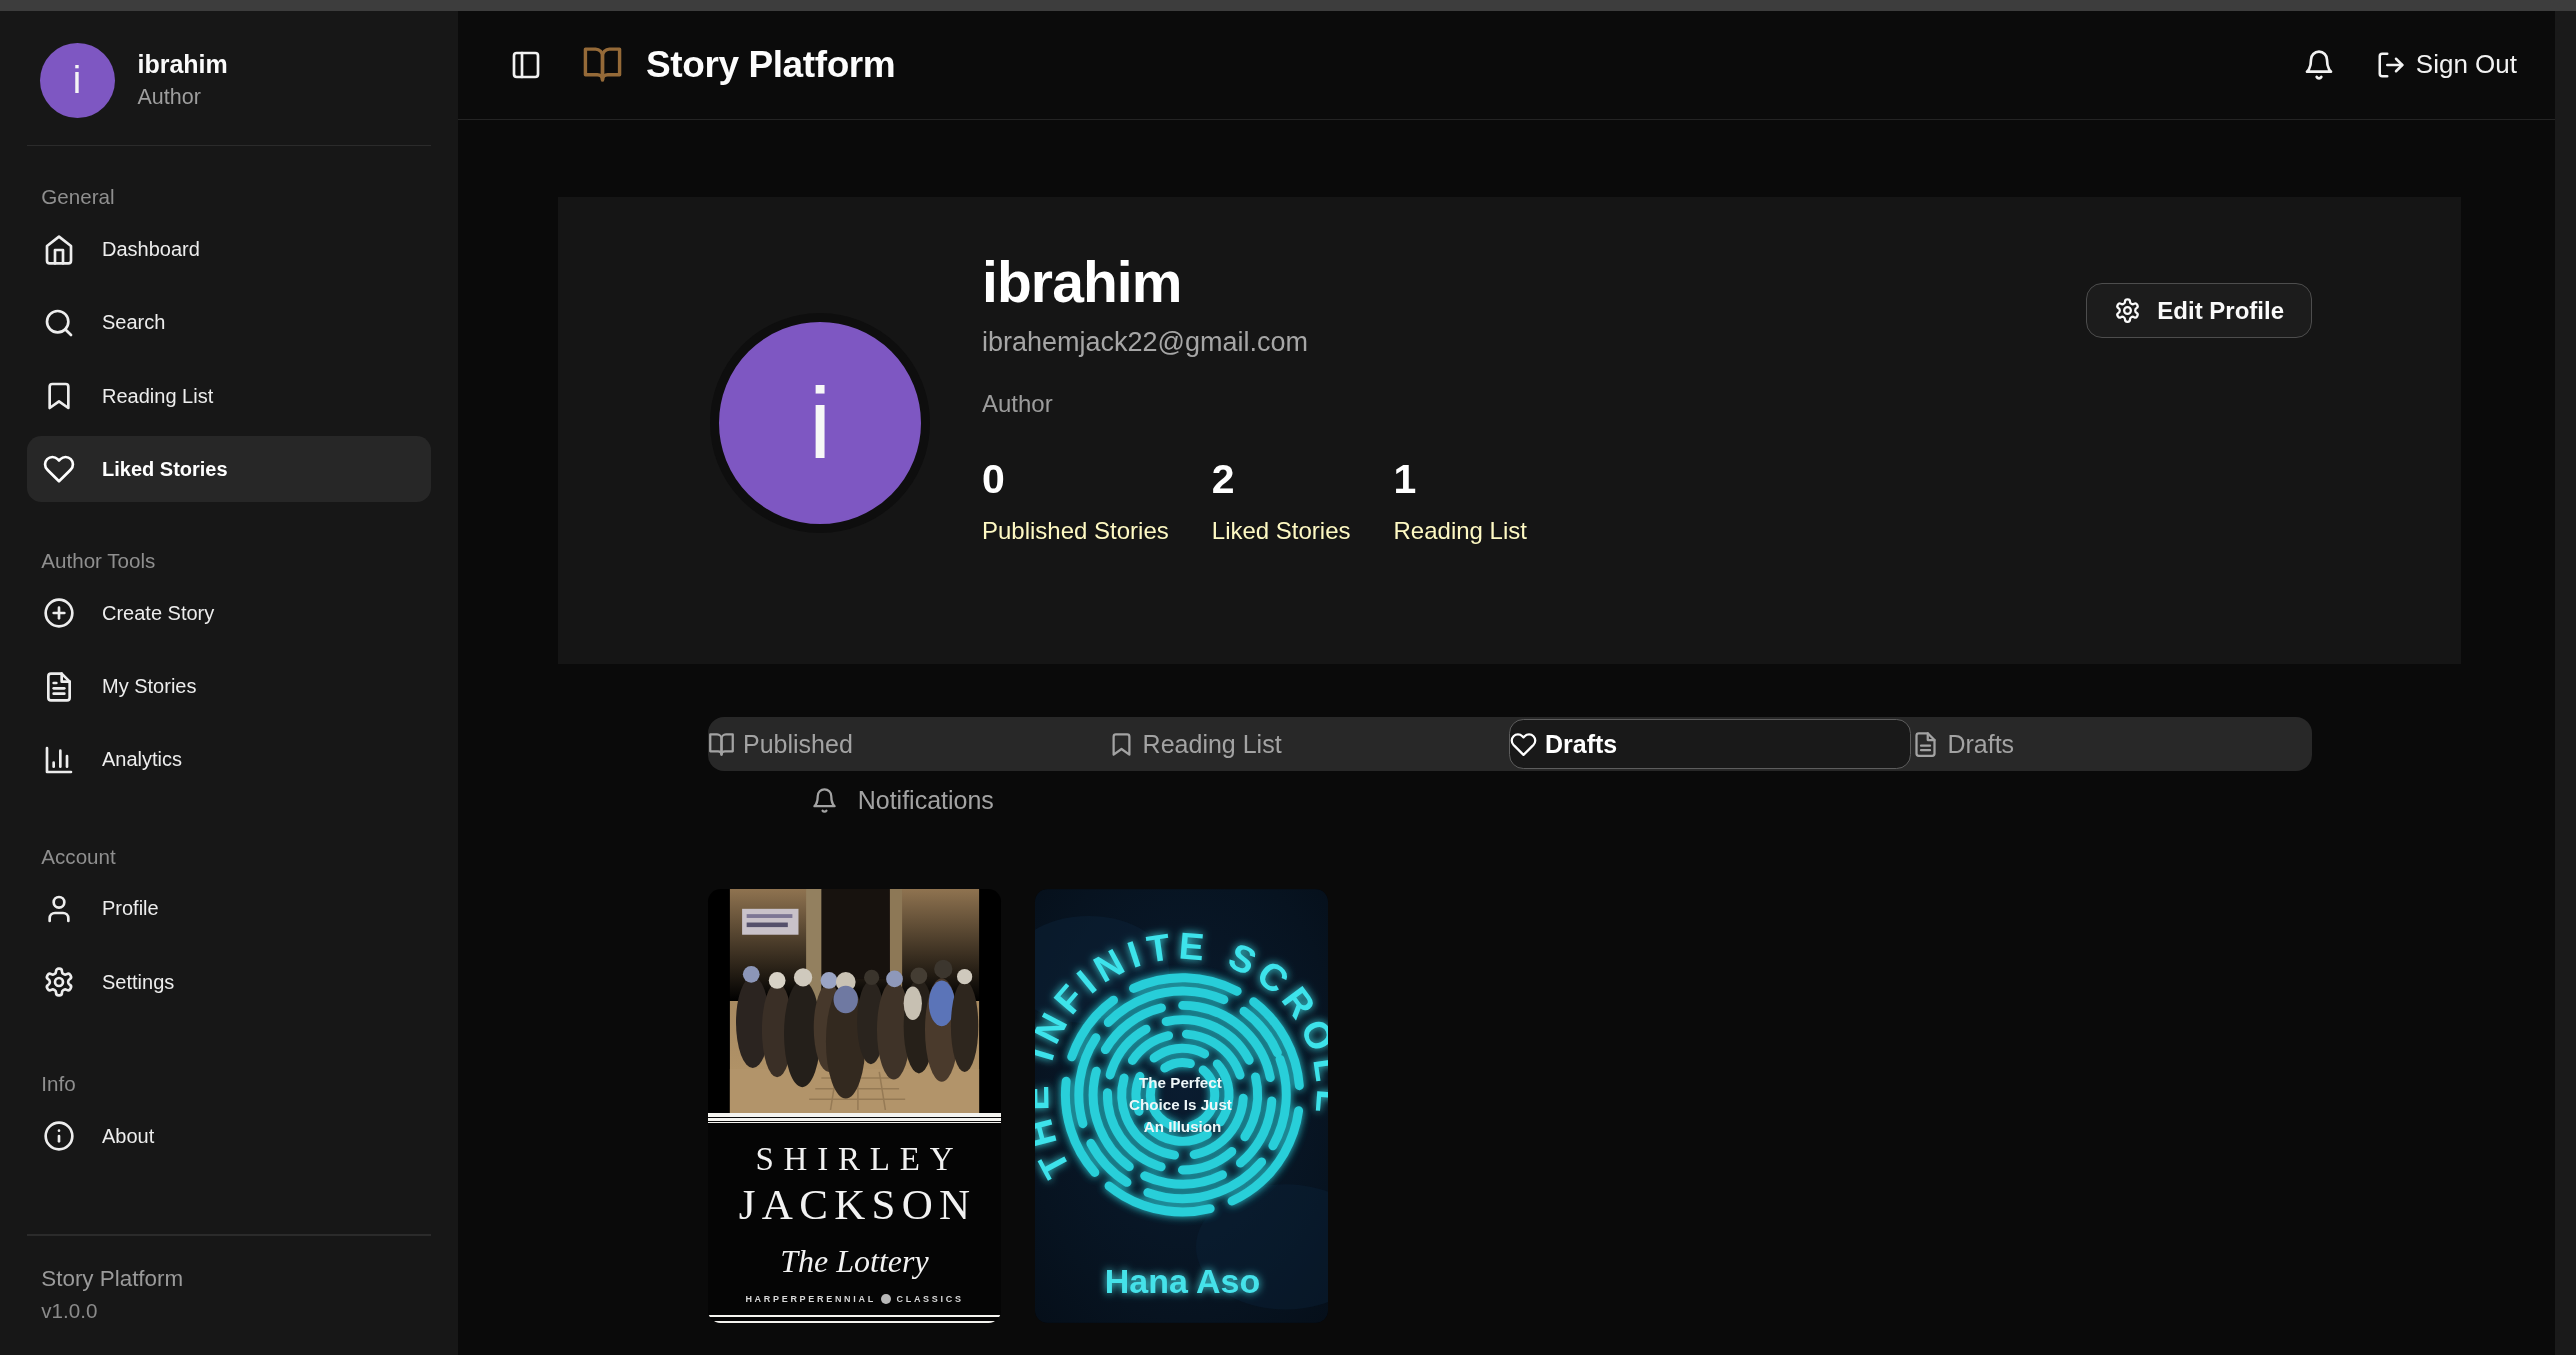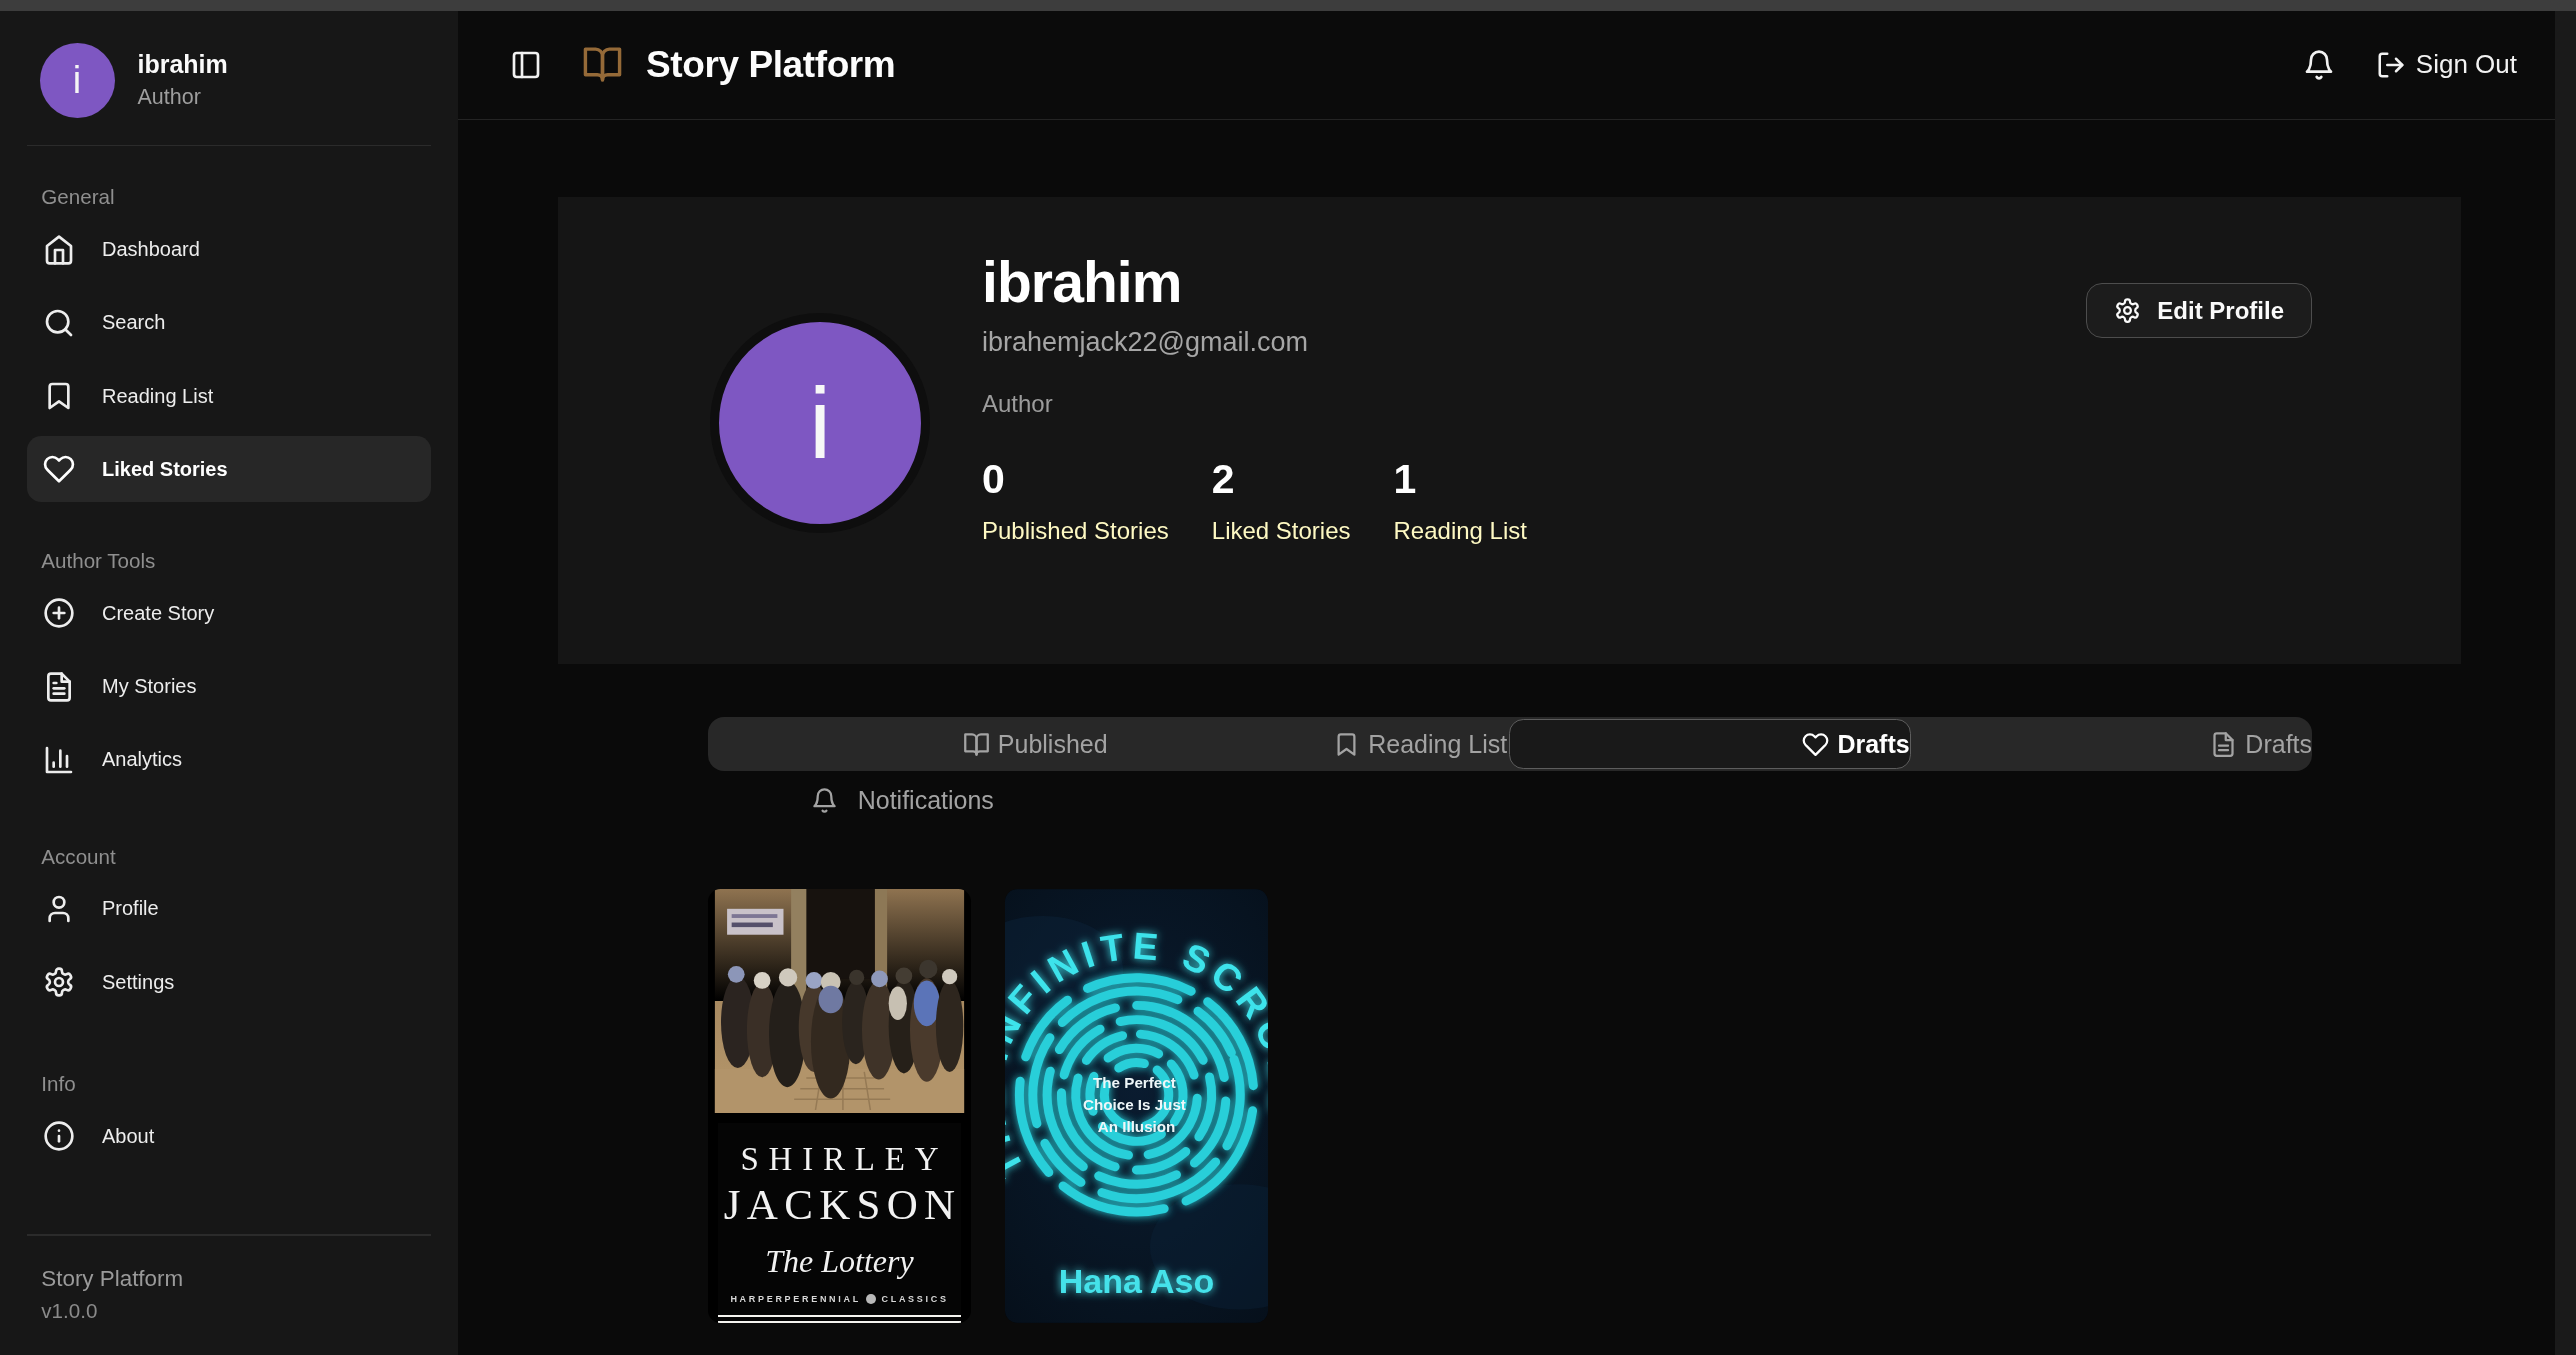--- a/index.html
+++ b/index.html
@@ -51,29 +51,29 @@
   .profile-name { font-size:57px; font-weight:700; color:#ffffff; letter-spacing:-0.9px; }
   .profile-email { font-size:27px; color:#a6a6a6; margin-top:12px; }
   .profile-role { font-size:24px; color:#9c9c9c; margin-top:32px; }
   .stats { display:flex; gap:43px; margin-top:38px; }
   .stat-value { font-size:41px; font-weight:700; color:#ffffff; }
   .stat-label { font-size:24px; color:#fef9c3; margin-top:14.3px; }
   .edit-btn { position:absolute; right:149px; top:86px; height:55px; display:flex; align-items:center; gap:16px; padding:0 27px; border:1.8px solid #4d4d4d; border-radius:16px; background:#1c1c1c; color:#fafafa; font-size:24px; font-weight:600; cursor:pointer; }
   .edit-btn .icon { width:27px; height:27px; }
 
   .tabbar { position:absolute; left:250px; top:597px; width:1604px; height:54px; background:#282828; border-radius:16px; display:flex; }
-  .tab { flex:1; display:flex; align-items:center; justify-content:flex-end; gap:8px; color:#a3a3a3; font-size:25px; font-weight:500; cursor:pointer; }
+  .tab { flex:1; display:flex; align-items:center; justify-content:flex-start; gap:8px; color:#a3a3a3; font-size:25px; font-weight:500; cursor:pointer; }
   .tab .icon { width:27px; height:27px; }
   .tab.active { margin:1.8px; background:#191919; border:1.8px solid #5d5d5d; border-radius:14.3px; color:#ffffff; font-weight:600; }
   .tab-notifications { position:absolute; left:353px; top:653px; height:54px; display:flex; align-items:center; gap:19.7px; color:#a3a3a3; font-size:25px; font-weight:500; cursor:pointer; }
   .tab-notifications .icon { width:27px; height:27px; }
 
   
   .books { position:absolute; left:250px; top:769px; display:flex; gap:34px; }
-  .book-card { width:263px; height:434px; border-radius:12.5px; overflow:hidden; position:relative; cursor:pointer; background:#000; display:flex; flex-direction:column;align-items:center; }
+  .book-card { width:293px; height:434px; border-radius:12.5px; overflow:hidden; position:relative; cursor:pointer; background:#000; display:flex; flex-direction:column; }
   .cover-art { display:block; }
   .rule-strip { height:11.6px; background:linear-gradient(to bottom,#f5f4f0 0 3.6px,#0a0a0a 3.6px 5.4px,#f5f4f0 5.4px 8px,#0a0a0a 8px 9px,#f5f4f0 9px 11.6px); }
   .lottery-text { flex:1; background:#050505; display:flex; flex-direction:column; align-items:center; font-family:"Liberation Serif", serif; color:#f2f2f2; }
   .lt-author1 { margin-top:18px; font-size:33px; letter-spacing:9.8px; text-indent:9.8px; }
   .lt-author2 { margin-top:1.8px; font-size:43px; letter-spacing:6.3px; text-indent:6.3px; }
   .lt-title { margin-top:14.3px; font-size:32px; font-style:italic; }
   .lt-imprint { margin-top:14.3px; display:flex; align-items:center; gap:5.4px; font-family:"Liberation Sans", sans-serif; font-size:9px; font-weight:700; letter-spacing:2.7px; color:#d8d8d8; }
   .lt-dot { width:9.8px; height:9.8px; border-radius:50%; background:#b8b8b8; }
   .lt-rules { width:100%; height:8px; margin-top:10.7px; background:linear-gradient(to bottom,#f5f4f0 0 1.8px,transparent 1.8px 3.6px,#f5f4f0 3.6px 4.5px,transparent 4.5px 6.3px,#f5f4f0 6.3px 8px); }
 </style>

